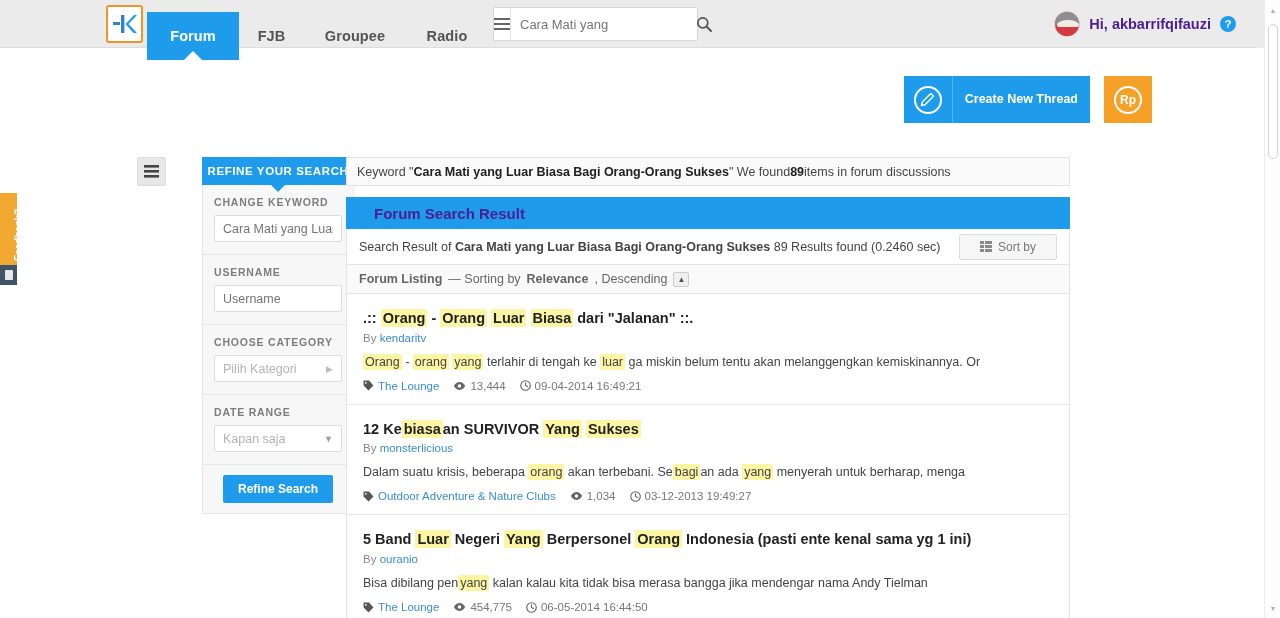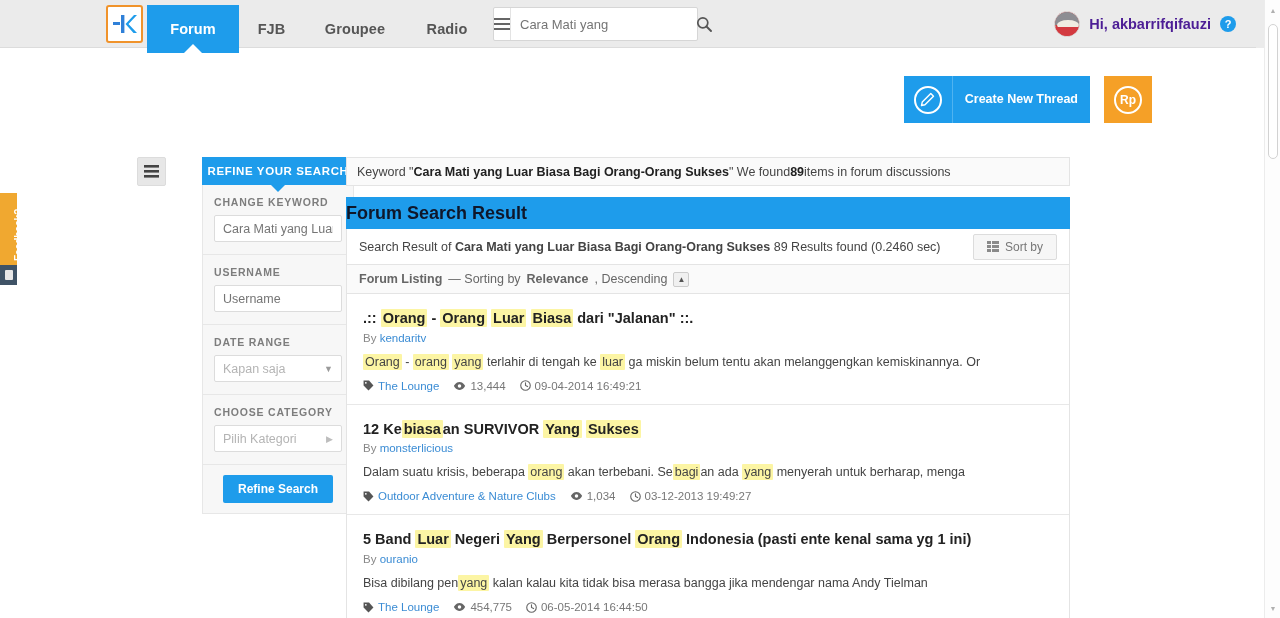--- a/index.html
+++ b/index.html
@@ -17,21 +17,21 @@
     position: absolute; top:0; left:0; width:1264px; height:48px;
     background:#ebebeb; border-bottom:1px solid #dcdcdc;
   }
   .logo-box {
     position:absolute; left:106px; top:5px; width:37px; height:38px;
     border:2px solid #f0932b; background:#fff; border-radius:3px;
     display:flex; align-items:center; justify-content:center;
   }
   .logo-box svg { display:block; }
   .nav-tab {
-    position:absolute; top:5px; height:48px; display:flex; align-items:center;
+    position:absolute; top:12px; height:48px; display:flex; align-items:center;
     justify-content:center; font-size:14.5px; font-weight:bold; color:#555;
     cursor:pointer; letter-spacing:.1px;
   }
   .nav-tab.active { background:#1e9ceb; color:#fff; }
   .nav-tab.active:after{
     content:""; position:absolute; bottom:0; left:50%; margin-left:-9px;
     border-left:9px solid transparent; border-right:9px solid transparent;
     border-bottom:9px solid #fff;
   }
   #tab-forum  { left:147px;  width:92px; }
@@ -135,31 +135,31 @@
 
   
   .main { position:absolute; left:346px; top:157px; width:724px; }
   .keyword-bar{
     height:29px; background:#fafafa; border:1px solid #e4e4e4;
     display:flex; align-items:center; padding:0 10px; font-size:12.5px; color:#444;
   }
   .keyword-bar b{ color:#222; }
 
   .result-head{
-    margin-top:11px; height:32px; background:#1e9ceb; color:#0f172a;
-    display:flex; align-items:center; padding:0 0; font-size:18px; font-weight:bold;
+    margin-top:11px; height:32px; background:#1e9ceb; color:#4c1d95;
+    display:flex; align-items:center; padding:0 28px; font-size:15px; font-weight:bold;
   }
   .result-sub{
     border:1px solid #e4e4e4; border-top:0; background:#fff;
     height:36px; display:flex; align-items:center; padding:0 12px;
     font-size:12.5px; color:#444; justify-content:space-between;
   }
   .sortby{
     border:1px solid #dcdcdc; background:#f6f6f6; color:#777; font-size:12px;
-    padding:5px 13px; border-radius:2px; display:flex; align-items:center; gap:6px;
+    padding:5px 20px; border-radius:2px; display:flex; align-items:center; gap:6px;
     cursor:pointer;
   }
   .listing-bar{
     border:1px solid #e4e4e4; border-top:0; background:#fafafa; height:29px;
     display:flex; align-items:center; padding:0 12px; font-size:12.5px; color:#666; gap:6px;
   }
   .sort-dir{
     width:16px;height:15px;border:1px solid #ccc;background:#f0f0f0;border-radius:2px;
     display:flex;align-items:center;justify-content:center;font-size:8px;color:#555;cursor:pointer;
   }
@@ -297,32 +297,32 @@
         <div class="filter-label">CHANGE KEYWORD</div>
         <input class="filter-input" type="text" placeholder="Cara Mati yang Luar" style="">
       </div>
 
       <div class="filter-grp">
         <div class="filter-label">USERNAME</div>
         <input class="filter-input" type="text" placeholder="Username" style="">
       </div>
 
       <div class="filter-grp">
+        <div class="filter-label">CHOOSE CATEGORY</div>
+        <div class="filter-input">
+          <span>Pilih Kategori</span>
+          <span class="caret-r">▶</span>
+        </div>
+      </div>
+
+      <div class="filter-grp">
         <div class="filter-label">DATE RANGE</div>
         <div class="filter-input">
           <span>Kapan saja</span>
           <span class="caret-d">▼</span>
-        </div>
-      </div>
-
-      <div class="filter-grp">
-        <div class="filter-label">CHOOSE CATEGORY</div>
-        <div class="filter-input">
-          <span>Pilih Kategori</span>
-          <span class="caret-r">▶</span>
         </div>
       </div>
 
       <div class="refine-foot">
         <button class="refine-btn">Refine Search</button>
       </div>
     </div>
   </div>
 
   <div class="main">

